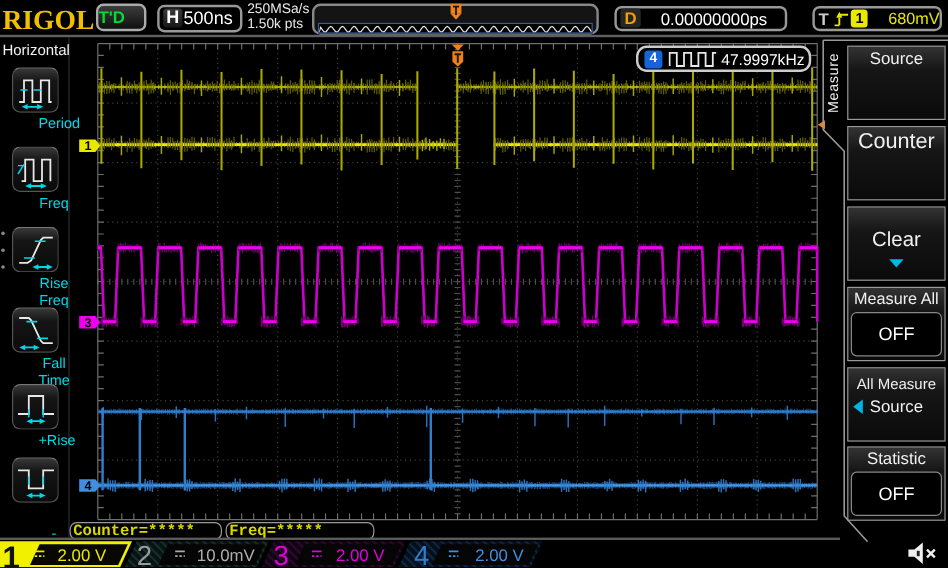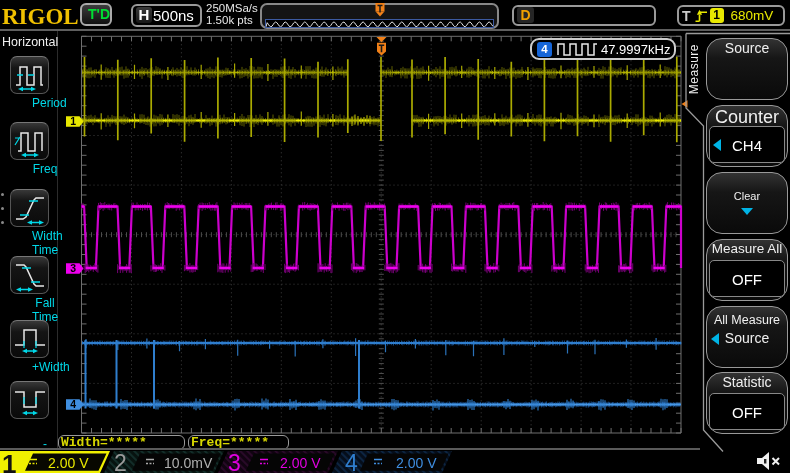--- a/index.html
+++ b/index.html
@@ -1,43 +1,43 @@
 <!DOCTYPE html>
 <html><head><meta charset="utf-8">
 <style>
 * { margin:0; padding:0; box-sizing:border-box; }
 html,body { width:790px; height:473px; background:#000; overflow:hidden; }
 body { position:relative; font-family:"Liberation Sans", sans-serif; }
 .rigol { position:absolute; left:2px; top:4px; font-family:"Liberation Serif", serif; font-weight:bold; font-size:23px; color:#f0c000; letter-spacing:0px; }
-.tdbox { position:absolute; left:80px; top:3px; width:32px; height:23px; border:2px solid #aaa; border-radius:6px; background:linear-gradient(#3c3c3c,#101010); color:#00dd33; font-weight:bold; font-size:14px; text-align:right; line-height:19px; }
+.tdbox { position:absolute; left:80px; top:3px; width:42px; height:23px; border:2px solid #aaa; border-radius:6px; background:linear-gradient(#3c3c3c,#101010); color:#00dd33; font-weight:bold; font-size:14px; text-align:left; line-height:19px; }
 .hbox { position:absolute; left:131px; top:4px; width:71px; height:23px; border:2px solid #999; border-radius:6px; background:#000; }
 .hletter { position:absolute; left:3px; top:1px; width:16px; height:16px; background:linear-gradient(#3a3a3a,#181818); border-radius:3px; color:#fff; font-weight:bold; font-size:15px; text-align:center; line-height:16px; }
 .hval { position:absolute; left:20px; top:1px; width:36px; text-align:center; color:#fff; font-size:15px; }
 .srate { position:absolute; left:206px; top:3px; color:#e8e8e8; font-size:11.5px; line-height:11.5px; }
 .membar { position:absolute; left:260px; top:3px; width:239px; height:26px; border:2px solid #888; border-radius:7px; background:#141414; }
 .meminner { position:absolute; left:3px; top:14px; width:229px; height:9px; border:1px solid #3c5aa0; background:#000; overflow:hidden; }
 .dbox { position:absolute; left:512px; top:5px; width:144px; height:21px; border:2px solid #999; border-radius:6px; background:#000; }
 .dletter { position:absolute; left:3px; top:0px; width:17px; height:16px; background:#262626; border-radius:3px; color:#f0a000; font-weight:bold; font-size:14px; text-align:center; line-height:16px; }
 .dval { position:absolute; left:24px; top:1px; width:114px; text-align:center; color:#fff; font-size:14px; }
 .tbox { position:absolute; left:677px; top:5px; width:108px; height:21px; border:2px solid #999; border-radius:6px; background:#000; display:flex; align-items:center; }
 .tletter { color:#ccc; font-weight:bold; font-size:14px; margin-left:3px; }
 .tch { width:14px; height:15px; background:#e8e800; border-radius:3px; color:#000; font-weight:bold; font-size:12px; text-align:center; line-height:15px; }
-.tval { color:#e8e800; font-size:13.5px; margin-left:7px; }
+.tval { color:#e8e800; font-size:13.5px; margin-left:17px; }
 .topline { position:absolute; left:0; top:29px; width:790px; height:2px; background:#5f5f5f; }
 .botline { position:absolute; left:0; top:448px; width:700px; height:2px; background:#5a5a5a; }
 .sideTitle { position:absolute; left:2px; top:35px; color:#f0f0f0; font-size:12.5px; }
 .ibox { position:absolute; width:39px; height:38px; border:1px solid #555; border-top-color:#777; border-radius:7px; background:linear-gradient(#383838,#151515 30%,#0a0a0a); }
 .ibox svg { margin:1px 0 0 1px; }
 .slab { position:absolute; left:0; width:58px; text-align:center; color:#00d8e8; font-size:12px;padding-left:32px; }
 .sideline { position:absolute; left:57px; top:31px; width:1px; height:417px; background:#2c2c2c; }
 .counter { position:absolute; left:530px; top:38px; width:146px; height:22px; border:2px solid #ccc; border-radius:9px; background:#000; display:flex; align-items:center; }
 .cch { margin-left:5px; width:15px; height:15px; background:#1565d8; border-radius:3px; color:#fff; font-size:11.5px; font-weight:bold; text-align:center; line-height:15px; }
 .cval { color:#fff; font-size:13px; }
-.mbtn { position:absolute; left:706px; width:82px; height:62px; border:1.5px solid #999; border-radius:16px; background:linear-gradient(#333,#161616 32%,#0a0a0a); }
-.mtitle { text-align:center; color:#f0f0f0; font-size:11px; margin-top:1px; }
+.mbtn { position:absolute; left:706px; width:82px; height:62px; border:1.5px solid #999; border-radius:0; background:linear-gradient(#333,#161616 32%,#0a0a0a); }
+.mtitle { text-align:center; color:#f0f0f0; font-size:17px; margin-top:1px; }
 .minner { position:absolute; left:2px; right:2px; top:20px; bottom:3px; background:#000; border:1.5px solid #888; border-radius:5px; }
 .mval { position:absolute; left:0; right:0; top:50%; transform:translateY(-50%); text-align:center; color:#fff; font-size:15px; }
 .arrL { position:absolute; left:3px; top:50%; margin-top:-6px; width:0; height:0; border-top:6px solid transparent; border-bottom:6px solid transparent; border-right:8px solid #00b4e6; }
 .arrD { margin:6px auto 0; width:0; height:0; border-left:6px solid transparent; border-right:6px solid transparent; border-top:7px solid #00b4e6; }
 .measTab { position:absolute; left:687px; top:44px; color:#f0f0f0; font-size:12px; writing-mode:vertical-rl; transform:rotate(180deg); letter-spacing:0.5px; }
 .pfbox { position:absolute; top:434.5px; height:15px; border:1px solid #999; border-radius:6px; background:#000; color:#d8d800; font-size:13px; font-weight:bold; font-family:"Liberation Mono", monospace; line-height:13px; padding-left:2px; }
 </style></head>
 <body>
 <svg style="position:absolute;left:0;top:0" width="790" height="473" viewBox="0 0 790 473">
 <path d="M131.5,36.3V433M181.4,36.3V433M231.4,36.3V433M281.3,36.3V433M331.3,36.3V433M381.2,36.3V433M431.2,36.3V433M481.2,36.3V433M531.1,36.3V433M581.1,36.3V433M631,36.3V433M81.5,85.9H681M81.5,135.5H681M81.5,185.1H681M81.5,234.6H681M81.5,284.2H681M81.5,333.8H681M81.5,383.4H681" stroke="#3f3f3f" stroke-width="1" fill="none" stroke-dasharray="1 3"></path>
@@ -95,20 +95,21 @@
   </svg>
 </div>
   </div>
 <svg style="position:absolute;left:371px;top:3px" width="18" height="15" viewBox="0 0 18 15">
   <rect x="4.5" y="0" width="9" height="8.5" fill="#f08018"></rect>
   <polygon points="4.5,8.5 13.5,8.5 9,13.5" fill="#f08018"></polygon>
   <path d="M6.5,2.5h5M9,2.5v7" stroke="#1a1a1a" stroke-width="1.5" fill="none"></path>
 </svg>
 <div class="dbox">
     <span class="dletter">D</span>
+    <span class="dval">0.00000000ps</span>
   </div>
 <div class="tbox">
     <span class="tletter">T</span>
   <svg width="13" height="14" viewBox="0 0 13 14" style="margin:0 2px 0 4px">
     <path d="M0.5,12.2 H4.5 M4.5,12.2 V6 M4.5,3.2 H12" stroke="#e8e800" stroke-width="1.6" fill="none"></path>
     <polygon points="4.5,0.8 1.9,5.8 7.1,5.8" fill="#e8e800"></polygon>
   </svg>
   <span class="tch">1</span>
     <span class="tval">680mV</span>
   </div>
@@ -139,61 +140,57 @@
       <polygon points="27,31 22,28.7 22,33.3" fill="#00d8e8"></polygon>
     </svg></div>
 <div class="slab" style="top:162px">Freq</div>
 <div class="ibox" style="left:10px;top:189px"><svg width="36" height="36" viewBox="0 0 36 36">
       <path d="M4,28 h7 L14,26 L22,9 L24,7 h8" stroke="#e8e8e8" stroke-width="1.5" fill="none"></path>
       <path d="M8,24 h9 M17,10 h9" stroke="#00d8e8" stroke-width="1.3"></path>
       <path d="M19,31.5 H28" stroke="#00d8e8" stroke-width="1.5"></path>
       <polygon points="15,31.5 20,29.2 20,33.8" fill="#00d8e8"></polygon>
       <polygon points="32,31.5 27,29.2 27,33.8" fill="#00d8e8"></polygon>
     </svg></div>
-<div class="slab" style="top:229px">Width Time</div>
+<div class="slab" style="top:229px">Rise Freq</div>
 <div class="ibox" style="left:10px;top:256px"><svg width="36" height="36" viewBox="0 0 36 36">
       <path d="M4,7 h8 L14,9 L22,26 L24,28 h8" stroke="#e8e8e8" stroke-width="1.5" fill="none"></path>
       <path d="M10,10 h9 M19,24 h9" stroke="#00d8e8" stroke-width="1.3"></path>
       <path d="M8,31.5 H17" stroke="#00d8e8" stroke-width="1.5"></path>
       <polygon points="4,31.5 9,29.2 9,33.8" fill="#00d8e8"></polygon>
       <polygon points="21,31.5 16,29.2 16,33.8" fill="#00d8e8"></polygon>
     </svg></div>
 <div class="slab" style="top:296px">Fall Time</div>
 <div class="ibox" style="left:10px;top:320px"><svg width="36" height="36" viewBox="0 0 36 36">
       <path d="M3,23 h9 V8 h12 V23 h9" stroke="#e8e8e8" stroke-width="1.5" fill="none"></path>
       <path d="M12,19 v7 M24,19 v7" stroke="#00d8e8" stroke-width="1.2"></path>
       <path d="M14,29 H22" stroke="#00d8e8" stroke-width="1.5"></path>
       <polygon points="10,29 15,26.7 15,31.3" fill="#00d8e8"></polygon>
       <polygon points="26,29 21,26.7 21,31.3" fill="#00d8e8"></polygon>
     </svg></div>
-<div class="slab" style="top:360px">+Width</div>
+<div class="slab" style="top:360px">+Rise</div>
 <div class="ibox" style="left:10px;top:381px"><svg width="36" height="36" viewBox="0 0 36 36">
       <path d="M3,9 h9 V24 h12 V9 h9" stroke="#e8e8e8" stroke-width="1.5" fill="none"></path>
       <path d="M12,14 v7 M24,14 v7" stroke="#00d8e8" stroke-width="1.2"></path>
       <path d="M14,30 H22" stroke="#00d8e8" stroke-width="1.5"></path>
       <polygon points="10,30 15,27.7 15,32.3" fill="#00d8e8"></polygon>
       <polygon points="26,30 21,27.7 21,32.3" fill="#00d8e8"></polygon>
     </svg></div>
 <div class="slab" style="top:437px">-Width</div>
 <div style="position:absolute;left:1px;top:193px;width:3px;height:3px;border-radius:50%;background:#888"></div>
 <div style="position:absolute;left:1px;top:207px;width:3px;height:3px;border-radius:50%;background:#888"></div>
 <div style="position:absolute;left:1px;top:221px;width:3px;height:3px;border-radius:50%;background:#888"></div>
 <svg style="position:absolute;left:0;top:0" width="790" height="473" viewBox="0 0 790 473">
     <path d="M686,33.5 H790 M686,33.5 V108 L703.5,126 V430 L723,451.5" stroke="#9a9a9a" stroke-width="1.3" fill="none"></path>
   </svg>
 <div class="measTab">Measure</div>
 <div class="mbtn" style="top:38px">
     <div class="mtitle" style="font-size:14px">Source</div>
   </div>
 <div class="mbtn" style="top:105px">
     <div class="mtitle" style="font-size:18px">Counter</div>
-    <div class="minner">
-      <span class="arrL"></span>
-      <span class="mval">CH4</span>
-    </div>
   </div>
 <div class="mbtn" style="top:172px">
     <div class="mtitle" style="margin-top:17px">Clear</div>
     <div class="arrD"></div>
   </div>
 <div class="mbtn" style="top:239px">
     <div class="mtitle" style="font-size:13.5px">Measure All</div>
     <div class="minner">
       <span class="mval">OFF</span>
     </div>
@@ -202,22 +199,22 @@
     <div class="mtitle" style="margin-top:6px;font-size:12.5px">All Measure</div>
     <div class="mtitle" style="font-size:14px;margin-top:3px">Source</div>
     <span class="arrL" style="position:absolute;left:4px;top:32px"></span>
   </div>
 <div class="mbtn" style="top:372px">
     <div class="mtitle" style="font-size:14px">Statistic</div>
     <div class="minner">
       <span class="mval">OFF</span>
     </div>
   </div>
-<div class="pfbox" style="left:58px;width:127px;">Width=*****</div>
-<div class="pfbox" style="left:188px;width:101px;">Freq=*****</div>
+<div class="pfbox" style="left:58px;width:127px;">Counter=*****</div>
+<div class="pfbox" style="left:188px;width:124px;">Freq=*****</div>
 <div class="botline"></div>
 <svg style="position:absolute;left:0;top:0" width="790" height="473" viewBox="0 0 790 473">
 <defs>
       <pattern id="h2" width="5" height="5" patternUnits="userSpaceOnUse" patternTransform="rotate(-45)">
         <rect width="5" height="5" fill="#071310"></rect>
         <rect width="1.8" height="5" fill="#14302c"></rect>
       </pattern>
       <pattern id="h3" width="5" height="5" patternUnits="userSpaceOnUse" patternTransform="rotate(-45)">
         <rect width="5" height="5" fill="#110311"></rect>
         <rect width="1.8" height="5" fill="#2c0a2b"></rect>

